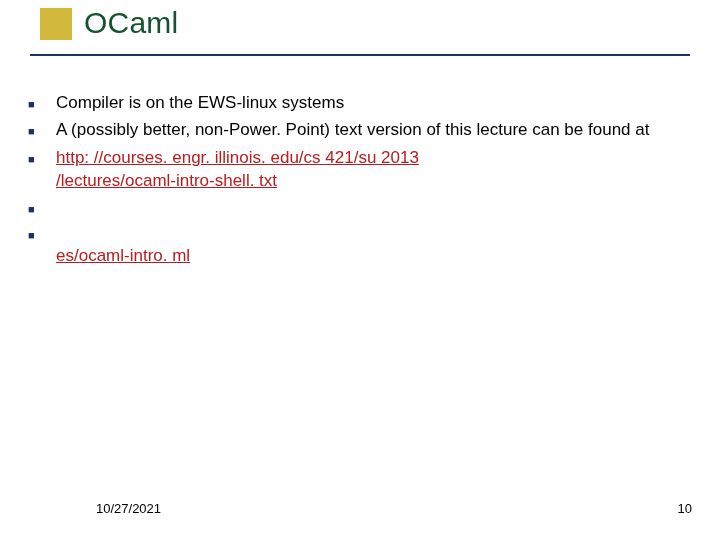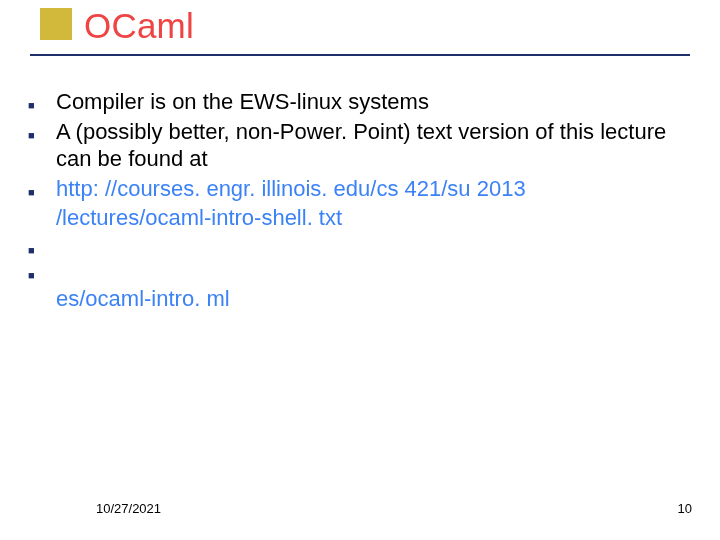--- a/index.html
+++ b/index.html
@@ -1,26 +1,26 @@
 <!DOCTYPE html>
 <html><head>
 <meta charset="utf-8">
 <style>
   * { margin: 0; padding: 0; box-sizing: border-box; }
   html, body { width: 720px; height: 540px; background: #fff; font-family: Verdana, Geneva, sans-serif; color: #000; overflow: hidden; }
   .slide { position: relative; width: 720px; height: 540px; }
   .title-bar { position: absolute; top: 0; left: 0; width: 720px; height: 64px; }
   .title-rule { position: absolute; left: 30px; top: 54px; width: 660px; height: 2px; background: #1f2f6b; }
   .title-square { position: absolute; left: 40px; top: 8px; width: 32px; height: 32px; background: #d2b93c; }
-  .title-text { position: absolute; left: 84px; top: 6px; font-size: 35px; color: #ef4444; font-weight: 400; letter-spacing: 0.2px; text-align: center; }
+  .title-text { position: absolute; left: 84px; top: 6px; font-size: 30px; color: #14532d; font-weight: 400; letter-spacing: 0.2px; text-align: center; }
   .body { position: absolute; left: 28px; top: 88px; width: 674px; }
   .line { display: flex; align-items: baseline; line-height: 1.25; margin-bottom: 2px; }
   .bullet { width: 28px; flex-shrink: 0; font-size: 11px; color: #1f2f6b; padding-top: 10px; }
-  .text { font-size: 22px; }
-  .link { color: #3b82f6; }
+  .text { font-size: 17px; }
+  .link { color: #b91c1c; text-decoration: underline; }
   .footer-date { position: absolute; left: 96px; bottom: 24px; font-size: 13px; margin-top: 36px; }
   .footer-num { position: absolute; right: 28px; bottom: 24px; font-size: 13px; }
 </style>
 </head>
 <body>
 
 <div class="slide">
 
   <div class="title-bar">
     <div class="title-square"></div>

